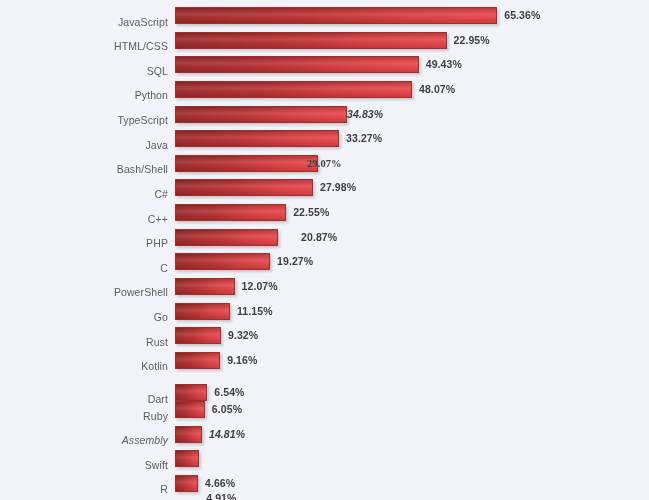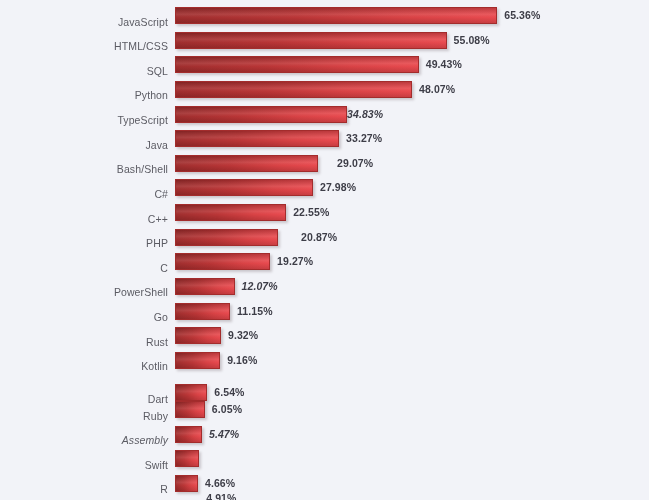--- a/index.html
+++ b/index.html
@@ -77,21 +77,21 @@
       <div class="bar-track" style="width: 322.225px;">
         <div class="bar" style="width: 322.225px;"></div>
       </div>
       <div class="val-label" style="left: 504.225px;">65.36%</div>
     </div>
     <div class="bar-row" style="top: 31.63px;">
       <div class="cat-label">HTML/CSS</div>
       <div class="bar-track" style="width: 271.544px;">
         <div class="bar" style="width: 271.544px;"></div>
       </div>
-      <div class="val-label" style="left: 453.544px;">55.08%</div>
+      <div class="val-label" style="left: 453.544px;">22.95%</div>
     </div>
     <div class="bar-row" style="top: 56.26px;">
       <div class="cat-label">SQL</div>
       <div class="bar-track" style="width: 243.69px;">
         <div class="bar" style="width: 243.69px;"></div>
       </div>
       <div class="val-label" style="left: 425.69px;">49.43%</div>
     </div>
     <div class="bar-row" style="top: 80.89px;">
       <div class="cat-label">Python</div>
@@ -112,21 +112,21 @@
       <div class="bar-track" style="width: 164.021px;">
         <div class="bar" style="width: 164.021px;"></div>
       </div>
       <div class="val-label" style="left: 346.021px;">33.27%</div>
     </div>
     <div class="bar-row" style="top: 154.78px;">
       <div class="cat-label">Bash/Shell</div>
       <div class="bar-track" style="width: 143.315px;">
         <div class="bar" style="width: 143.315px;"></div>
       </div>
-      <div class="val-label" style="left: 337px;">29.07%</div>
+      <div class="val-label" style="left: 307px; font-family: Liberation Serif, serif;">29.07%</div>
     </div>
     <div class="bar-row" style="top: 179.41px;">
       <div class="cat-label">C#</div>
       <div class="bar-track" style="width: 137.941px;">
         <div class="bar" style="width: 137.941px;"></div>
       </div>
       <div class="val-label" style="left: 319.941px;">27.98%</div>
     </div>
     <div class="bar-row" style="top: 204.04px;">
       <div class="cat-label">C++</div>
@@ -147,21 +147,21 @@
       <div class="bar-track" style="width: 95.0011px;">
         <div class="bar" style="width: 95.0011px;"></div>
       </div>
       <div class="val-label" style="left: 277.001px;">19.27%</div>
     </div>
     <div class="bar-row" style="top: 277.93px;">
       <div class="cat-label">PowerShell</div>
       <div class="bar-track" style="width: 59.5051px;">
         <div class="bar" style="width: 59.5051px;"></div>
       </div>
-      <div class="val-label" style="left: 241.505px; font-style: italic;">12.07%</div>
+      <div class="val-label" style="left: 241.505px;">12.07%</div>
     </div>
     <div class="bar-row" style="top: 302.56px;">
       <div class="cat-label">Go</div>
       <div class="bar-track" style="width: 54.9695px;">
         <div class="bar" style="width: 54.9695px;"></div>
       </div>
       <div class="val-label" style="left: 236.969px;">11.15%</div>
     </div>
     <div class="bar-row" style="top: 327.19px;">
       <div class="cat-label">Rust</div>
@@ -189,21 +189,21 @@
       <div class="bar-track" style="width: 29.8265px;">
         <div class="bar" style="width: 29.8265px;"></div>
       </div>
       <div class="val-label" style="left: 211.827px;">6.05%</div>
     </div>
     <div class="bar-row" style="top: 425.71px; font-style: italic;">
       <div class="cat-label">Assembly</div>
       <div class="bar-track" style="width: 26.9671px;">
         <div class="bar" style="width: 26.9671px;"></div>
       </div>
-      <div class="val-label" style="left: 208.967px;">5.47%</div>
+      <div class="val-label" style="left: 208.967px;">14.81%</div>
     </div>
     <div class="bar-row" style="top: 450.34px;">
       <div class="cat-label">Swift</div>
       <div class="bar-track" style="width: 24.2063px;">
         <div class="bar" style="width: 24.2063px;"></div>
       </div>
       <div class="val-label" style="left: 206.206px; margin-top: 40px;">4.91%</div>
     </div>
     <div class="bar-row" style="top: 474.97px;">
       <div class="cat-label">R</div>

